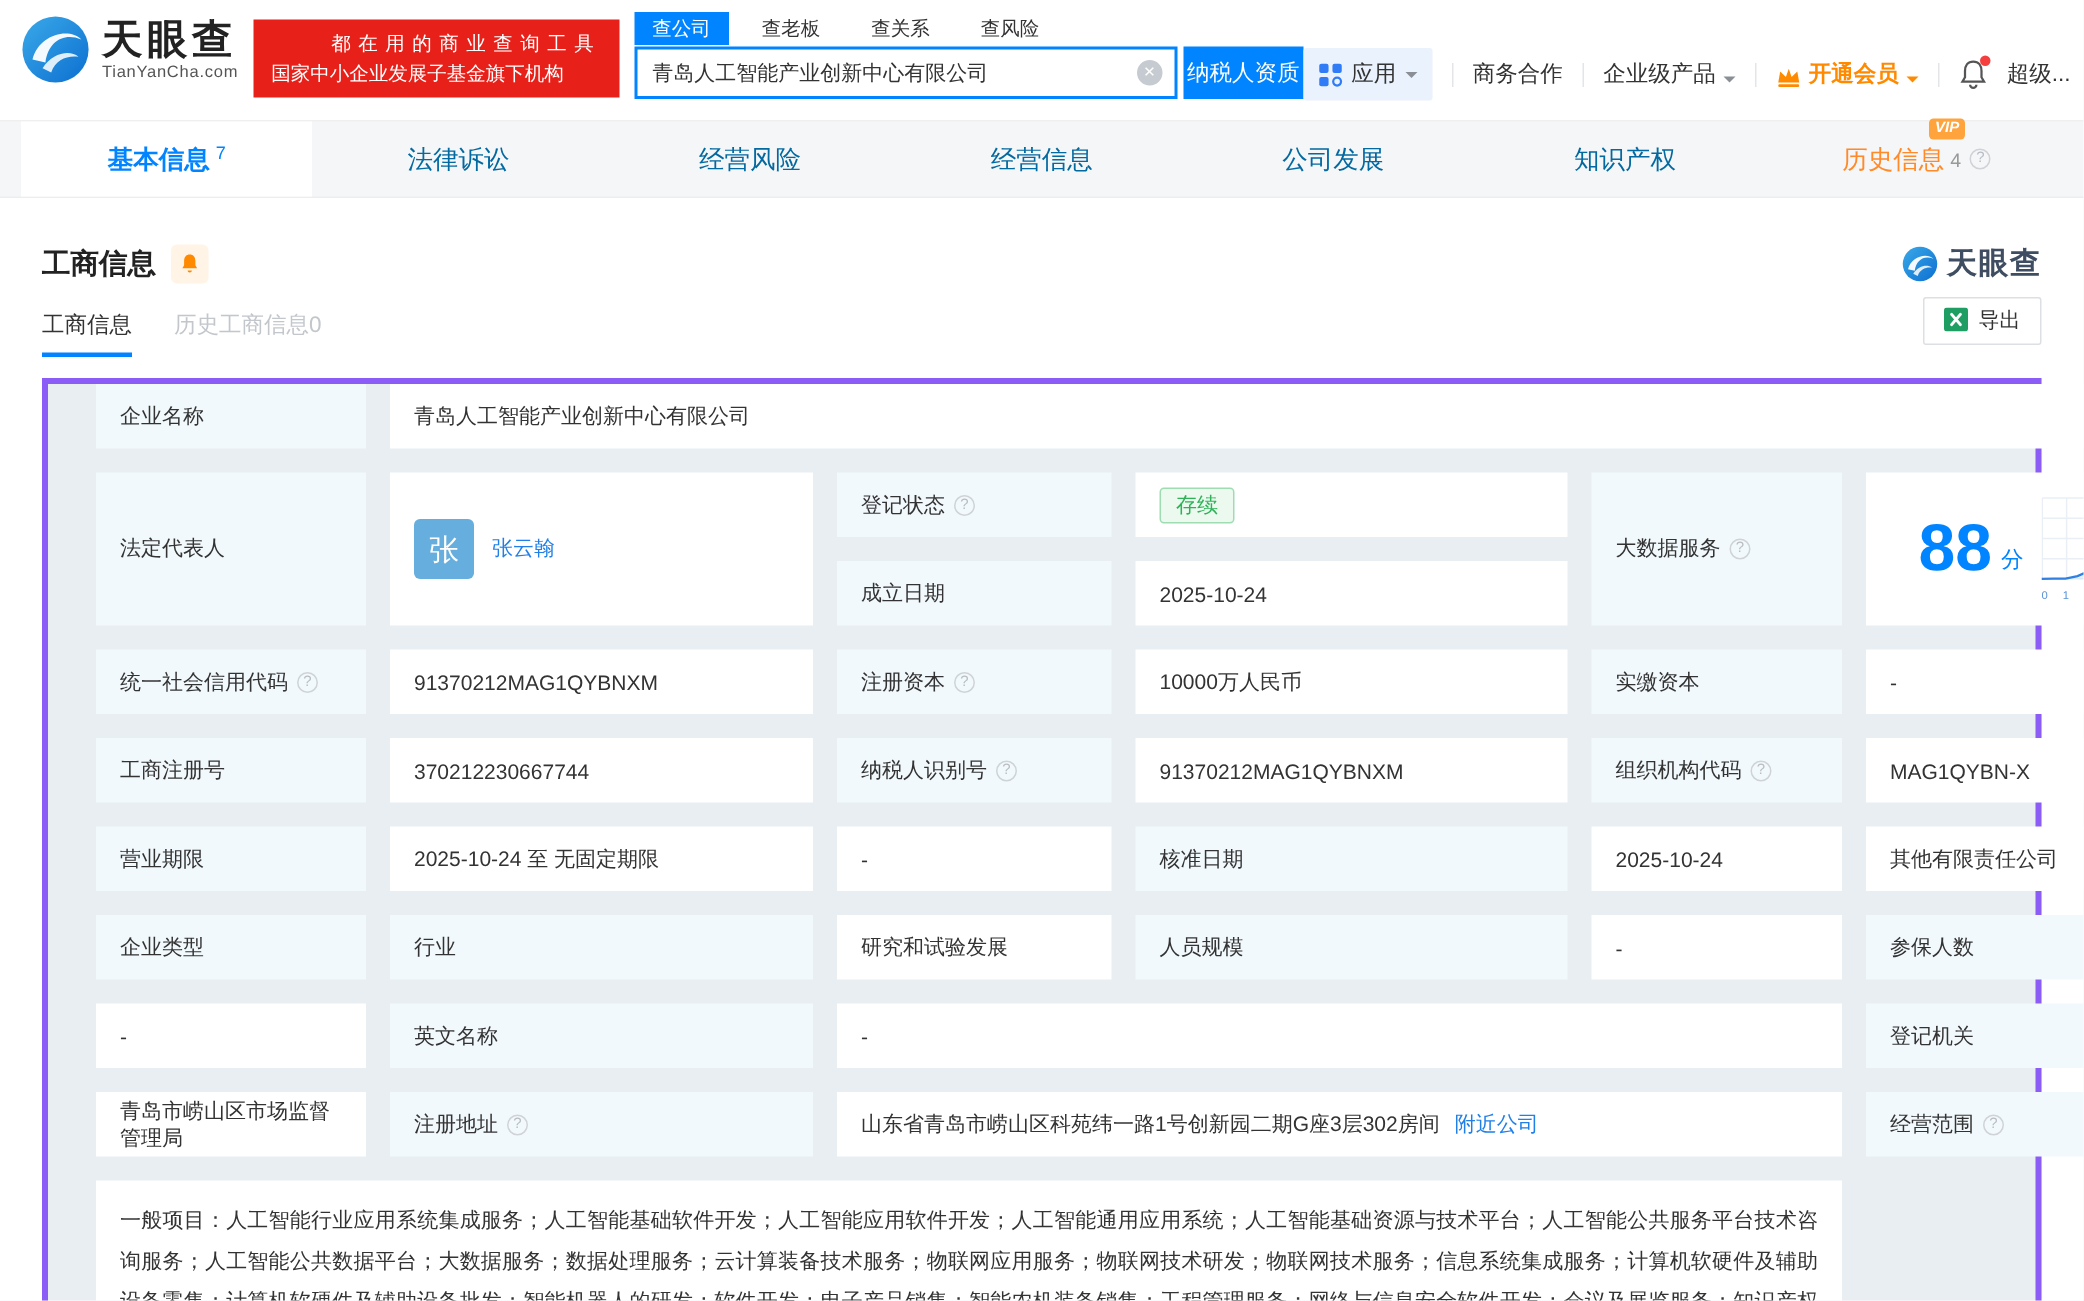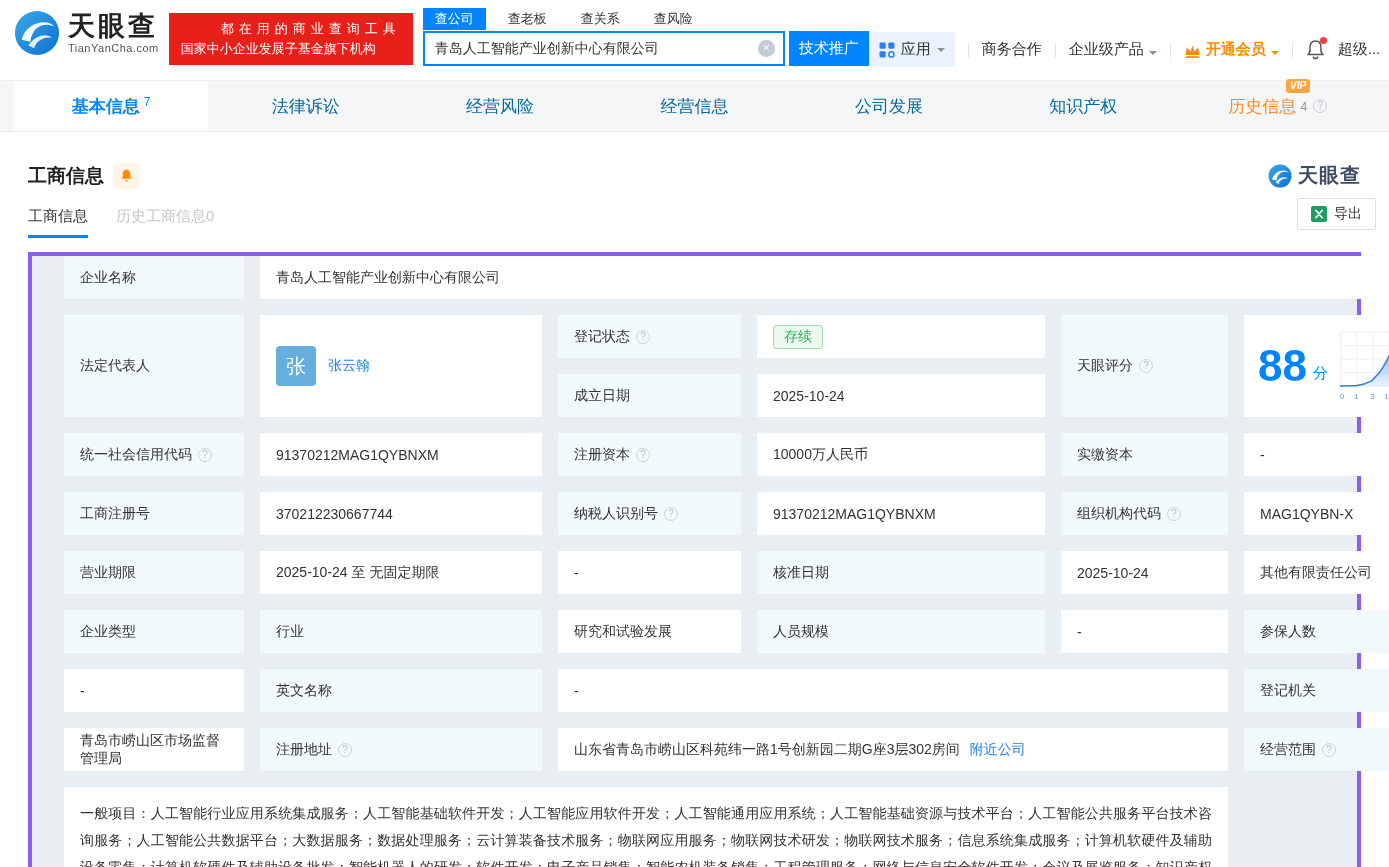--- a/index.html
+++ b/index.html
@@ -53,40 +53,40 @@
   .section-head { display:flex; align-items:center; padding:30px 28px 0; }
   .sec-title { font-size:19px; font-weight:bold; color:#222; }
   .bell-badge { margin-left:10px; width:25px; height:26px; background:#fff4e6; border-radius:4px;
     display:flex; align-items:center; justify-content:center; cursor:pointer; }
   .watermark { margin-left:auto; display:flex; align-items:center; gap:6px; color:#3e4d61; font-size:20px; font-weight:bold; letter-spacing:1px; }
 
   .subtab-row { display:flex; align-items:flex-end; padding:18px 28px 0; position:relative; }
   .subtab { font-size:15px; color:#333; margin-right:28px; padding-bottom:12px; position:relative; cursor:pointer; }
   .subtab.active::after { content:""; position:absolute; left:0; right:0; bottom:0; height:3px; background:#0084ff; }
   .subtab.muted { color:#c3c7cc; }
-  .export-btn { position:absolute; right:13px; bottom:8px; display:flex; align-items:center; gap:7px;
+  .export-btn { position:absolute; right:28px; bottom:8px; display:flex; gap:7px;
     border:1px solid #dcdfe3; background:#fff; border-radius:2px; padding:6px 13px; font-size:14px; color:#333; cursor:pointer; font-family:inherit; }
 
   
   .info-table { margin:14px 28px 0; display:grid;
     grid-template-columns:180px 282px 183px 288px 167px 1fr;
     grid-auto-rows:minmax(43px,auto);
     gap:16px; background:#e9eef3; border:4px solid #8b5cf6; font-size:14px;padding-left:32px; }
   .cell { background:#fff; display:flex; align-items:center; padding:0 16px; }
   .cell.label { background:#f2f9fc; color:#333; }
   .span5 { grid-column:span 5; }
   .span3 { grid-column:span 3; }
   .rs2 { grid-row:span 2; }
   .dash { color:#333; }
   a.lnk { color:#2080e8; text-decoration:none; cursor:pointer; }
   .avatar { width:40px; height:40px; border-radius:4px; background:#65aede; color:#fff; font-size:20px;
     display:flex; align-items:center; justify-content:center; margin-right:12px; flex:0 0 auto; }
   .badge-green { background:#ebf9ef; border:1px solid #9fdcb2; color:#2db356; padding:2px 10px; border-radius:3px; font-size:14px; }
   .score-cell { padding:0 8px 0 14px; gap:6px; }
-  .score-num { font-size:44px; font-weight:bold; color:#0084ff; line-height:1; }
+  .score-num { font-size:44px; font-weight:bold; color:#0084ff; line-height:1;margin-left:21px; }
   .score-unit { font-size:15px; color:#0084ff; margin-top:14px; }
   .score-chart { margin-left:6px; }
   .scope-value { display:block; padding:13px 16px; line-height:27px; text-align:justify; }
 </style>
 </head>
 <body>
 
 <svg width="0" height="0" style="position:absolute">
   <defs>
     <symbol id="swirl" viewBox="0 0 48 48">
@@ -124,21 +124,21 @@
       <span class="stab active">查公司</span>
       <span class="stab">查老板</span>
       <span class="stab">查关系</span>
       <span class="stab">查风险</span>
     </div>
     <div class="search-row">
       <div class="search-box">
         <input value="青岛人工智能产业创新中心有限公司" style="">
         <span class="clear-icon"></span>
       </div>
-      <button class="search-btn">技术推广</button>
+      <button class="search-btn">纳税人资质</button>
     </div>
   </div>
   <nav class="nav">
     <div class="apps">
       <svg width="16" height="16" viewBox="0 0 16 16">
         <rect x="0.5" y="0.5" width="6.2" height="6.2" rx="1.4" fill="#2f7cf6"></rect>
         <rect x="9.3" y="0.5" width="6.2" height="6.2" rx="1.4" fill="#2f7cf6"></rect>
         <rect x="0.5" y="9.3" width="6.2" height="6.2" rx="1.4" fill="#2f7cf6"></rect>
         <rect x="9.8" y="9.8" width="5.2" height="5.2" rx="2.6" fill="none" stroke="#2f7cf6" stroke-width="1.5"></rect>
       </svg>
@@ -253,21 +253,21 @@
     <a class="lnk">张云翰</a>
   </div>
   <div class="cell label">
     <span>登记状态</span>
       <span class="help"></span>
   </div>
   <div class="cell">
     <span class="badge-green">存续</span>
   </div>
   <div class="cell label rs2">
-    <span>天眼评分</span>
+    <span>大数据服务</span>
       <span class="help"></span>
   </div>
   <div class="cell rs2 score-cell">
     <span class="score-num">88</span>
     <span class="score-unit">分</span>
     <svg class="score-chart" width="132" height="76" viewBox="0 0 132 76">
       <g stroke="#e9eff5" stroke-width="1">
         <line x1="0.5" y1="4" x2="0.5" y2="58"></line>
           <line x1="16.75" y1="4" x2="16.75" y2="58"></line>
         <line x1="33" y1="4" x2="33" y2="58"></line>

